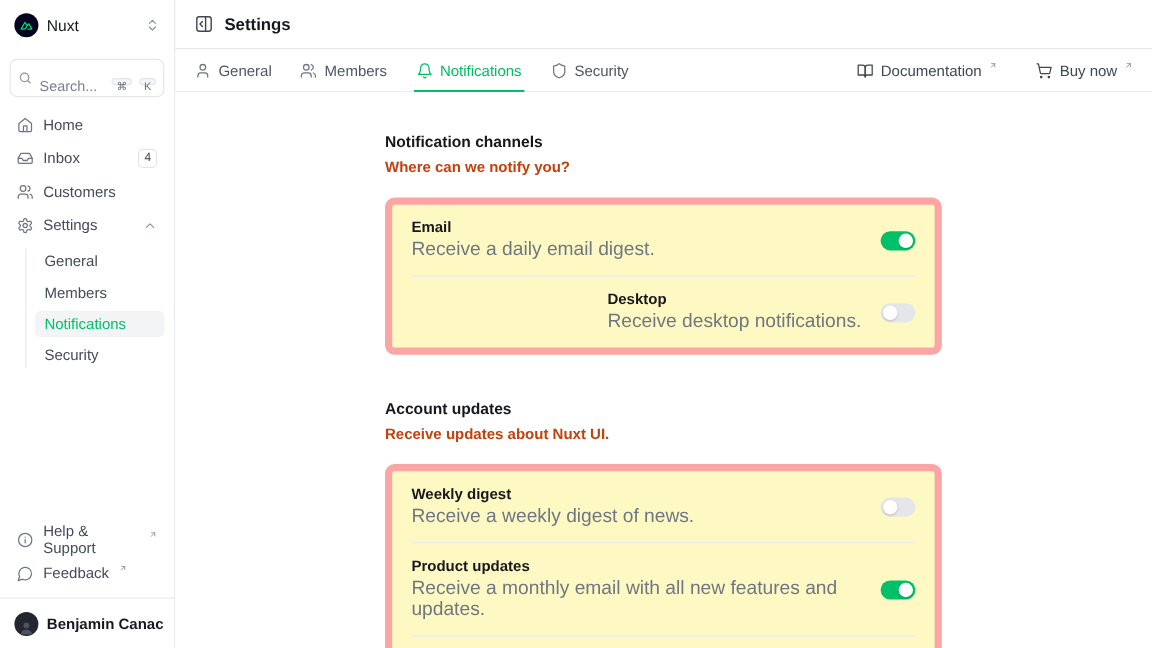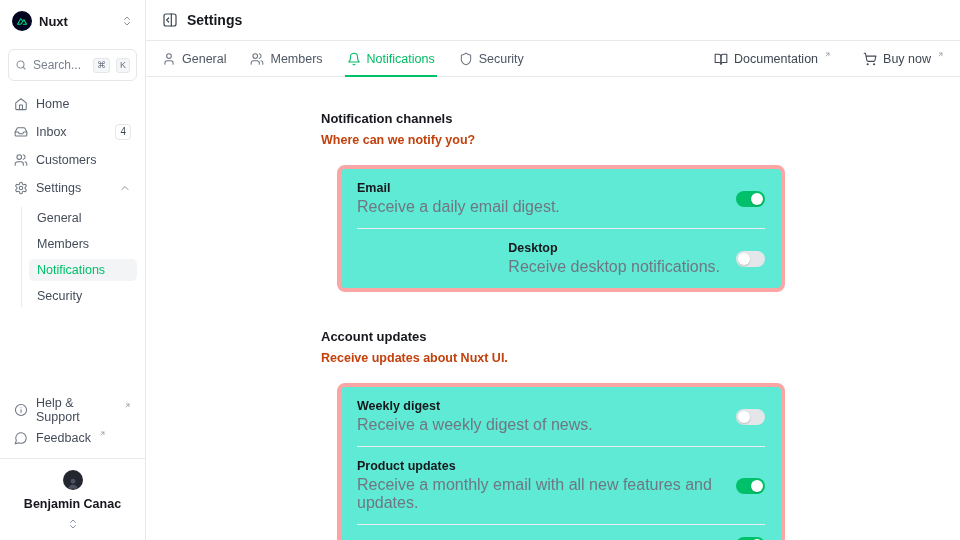--- a/index.html
+++ b/index.html
@@ -14,26 +14,26 @@
 
   
   .sidebar {
     width: 146px; min-width: 146px;
     border-right: 1px solid #e7e9ec;
     display: flex; flex-direction: column;
     padding: 8px; background: #fff;
   }
   .ws-row { display: flex; align-items: center; gap: 7px; padding: 2px 4px; height: 26px; cursor: pointer; }
   .ws-logo { width: 20px; height: 20px; border-radius: 50%; background: #020420; display: flex; align-items: center; justify-content: center; flex: none; }
-  .ws-name { font-weight: 700; font-size: 13px; flex: 1; }
+  .ws-name { font-weight: 400; font-size: 13px; flex: 1; }
   .muted-ic { color: #8b93a0; display: flex; align-items: center; }
 
   .search {
     margin: 15px 0 11px; border: 1px solid #e4e7ea; border-radius: 6px;
-    display: flex; align-items: center; gap: 6px; padding: 15px 6px; height: 25px;
+    display: flex; gap: 6px; padding: 15px 6px; height: 25px;
     cursor: text; background: #fff;
   }
   .search-text { color: #79818f; font-size: 12px; flex: 1; }
   .kbd {
     font-size: 9px; color: #6a7280; background: #f5f6f8; border: 1px solid #e4e7ea;
     border-radius: 3px; padding: 2px 3px; line-height: 1; min-width: 14px; text-align: center;
   }
 
   .nav { display: flex; flex-direction: column; gap: 5px; }
   .nav-item {
@@ -52,21 +52,21 @@
     margin: 3px 0 0 13px; padding-left: 7px; border-left: 1px solid #e7e9ec;
   }
   .sub-item {
     padding: 3px 8px; border-radius: 5px; font-size: 12.5px; color: #444c59;
     font-weight: 500; cursor: pointer; height: 22px; display: flex; align-items: center;
   }
   .sub-item.active { color: #00c16a; background: #f2f4f6; }
 
   .sidebar-spacer { flex: 1; }
   .sidebar-divider { border-top: 1px solid #e7e9ec; margin: 9px -8px; }
-  .user-row { display: flex; align-items: center; gap: 7px; padding: 2px 4px; cursor: pointer; flex-direction: column; }
+  .user-row { display: flex; align-items: center; gap: 7px; padding: 2px 4px; cursor: pointer; }
   .avatar {
     width: 20px; height: 20px; border-radius: 50%; background: #23262e;
     display: flex; align-items: flex-end; justify-content: center; overflow: hidden; flex: none;
   }
   .user-name { font-size: 12.5px; font-weight: 600; flex: 1; white-space: nowrap; }
 
   
   .main { flex: 1; display: flex; flex-direction: column; min-width: 0; }
   .main-header {
     height: 41px; min-height: 41px; border-bottom: 1px solid #e7e9ec;
@@ -97,22 +97,22 @@
   }
   .hlink .ic { color: #5c московs6572; display: flex; align-items: center; }
   .ext { position: relative; top: -4px; left: 0px; color: #8b93a0; display: inline-flex; }
 
   
   .content { flex: 1; overflow: auto; background: #fff; }
   .container { width: 464px; margin: 0 auto; padding: 34px 0 30px; }
   .section-title { font-size: 13px; font-weight: 700; }
   .section-sub { font-size: 12.5px; color: #c2410c; margin-top: 7px; font-weight: bold; }
   .card {
-    margin-top: 18px; background: #5eead4; border: 4px solid #fca5a5;
-    border-radius: 8px; padding: 0 16px; margin-left: 16px;
+    margin-top: 18px; background: #fef9c3; border: 6px solid #fca5a5;
+    border-radius: 8px; padding: 0 16px;
   }
   .sec2 { margin-top: 37px; }
   .item { display: flex; align-items: center; justify-content: space-between; gap: 16px; padding: 12px 0; }
   .item + .item { border-top: 1px solid #e9ebee; justify-content: flex-end; }
   .item-label { font-size: 12.5px; font-weight: 600; }
   .item-desc { font-size: 16px; color: #6f7783; margin-top: 3px; }
   .toggle {
     width: 29px; height: 16px; border-radius: 9px; background: #e4e6ea;
     position: relative; flex: none; cursor: pointer; border: none; padding: 0;
   }

